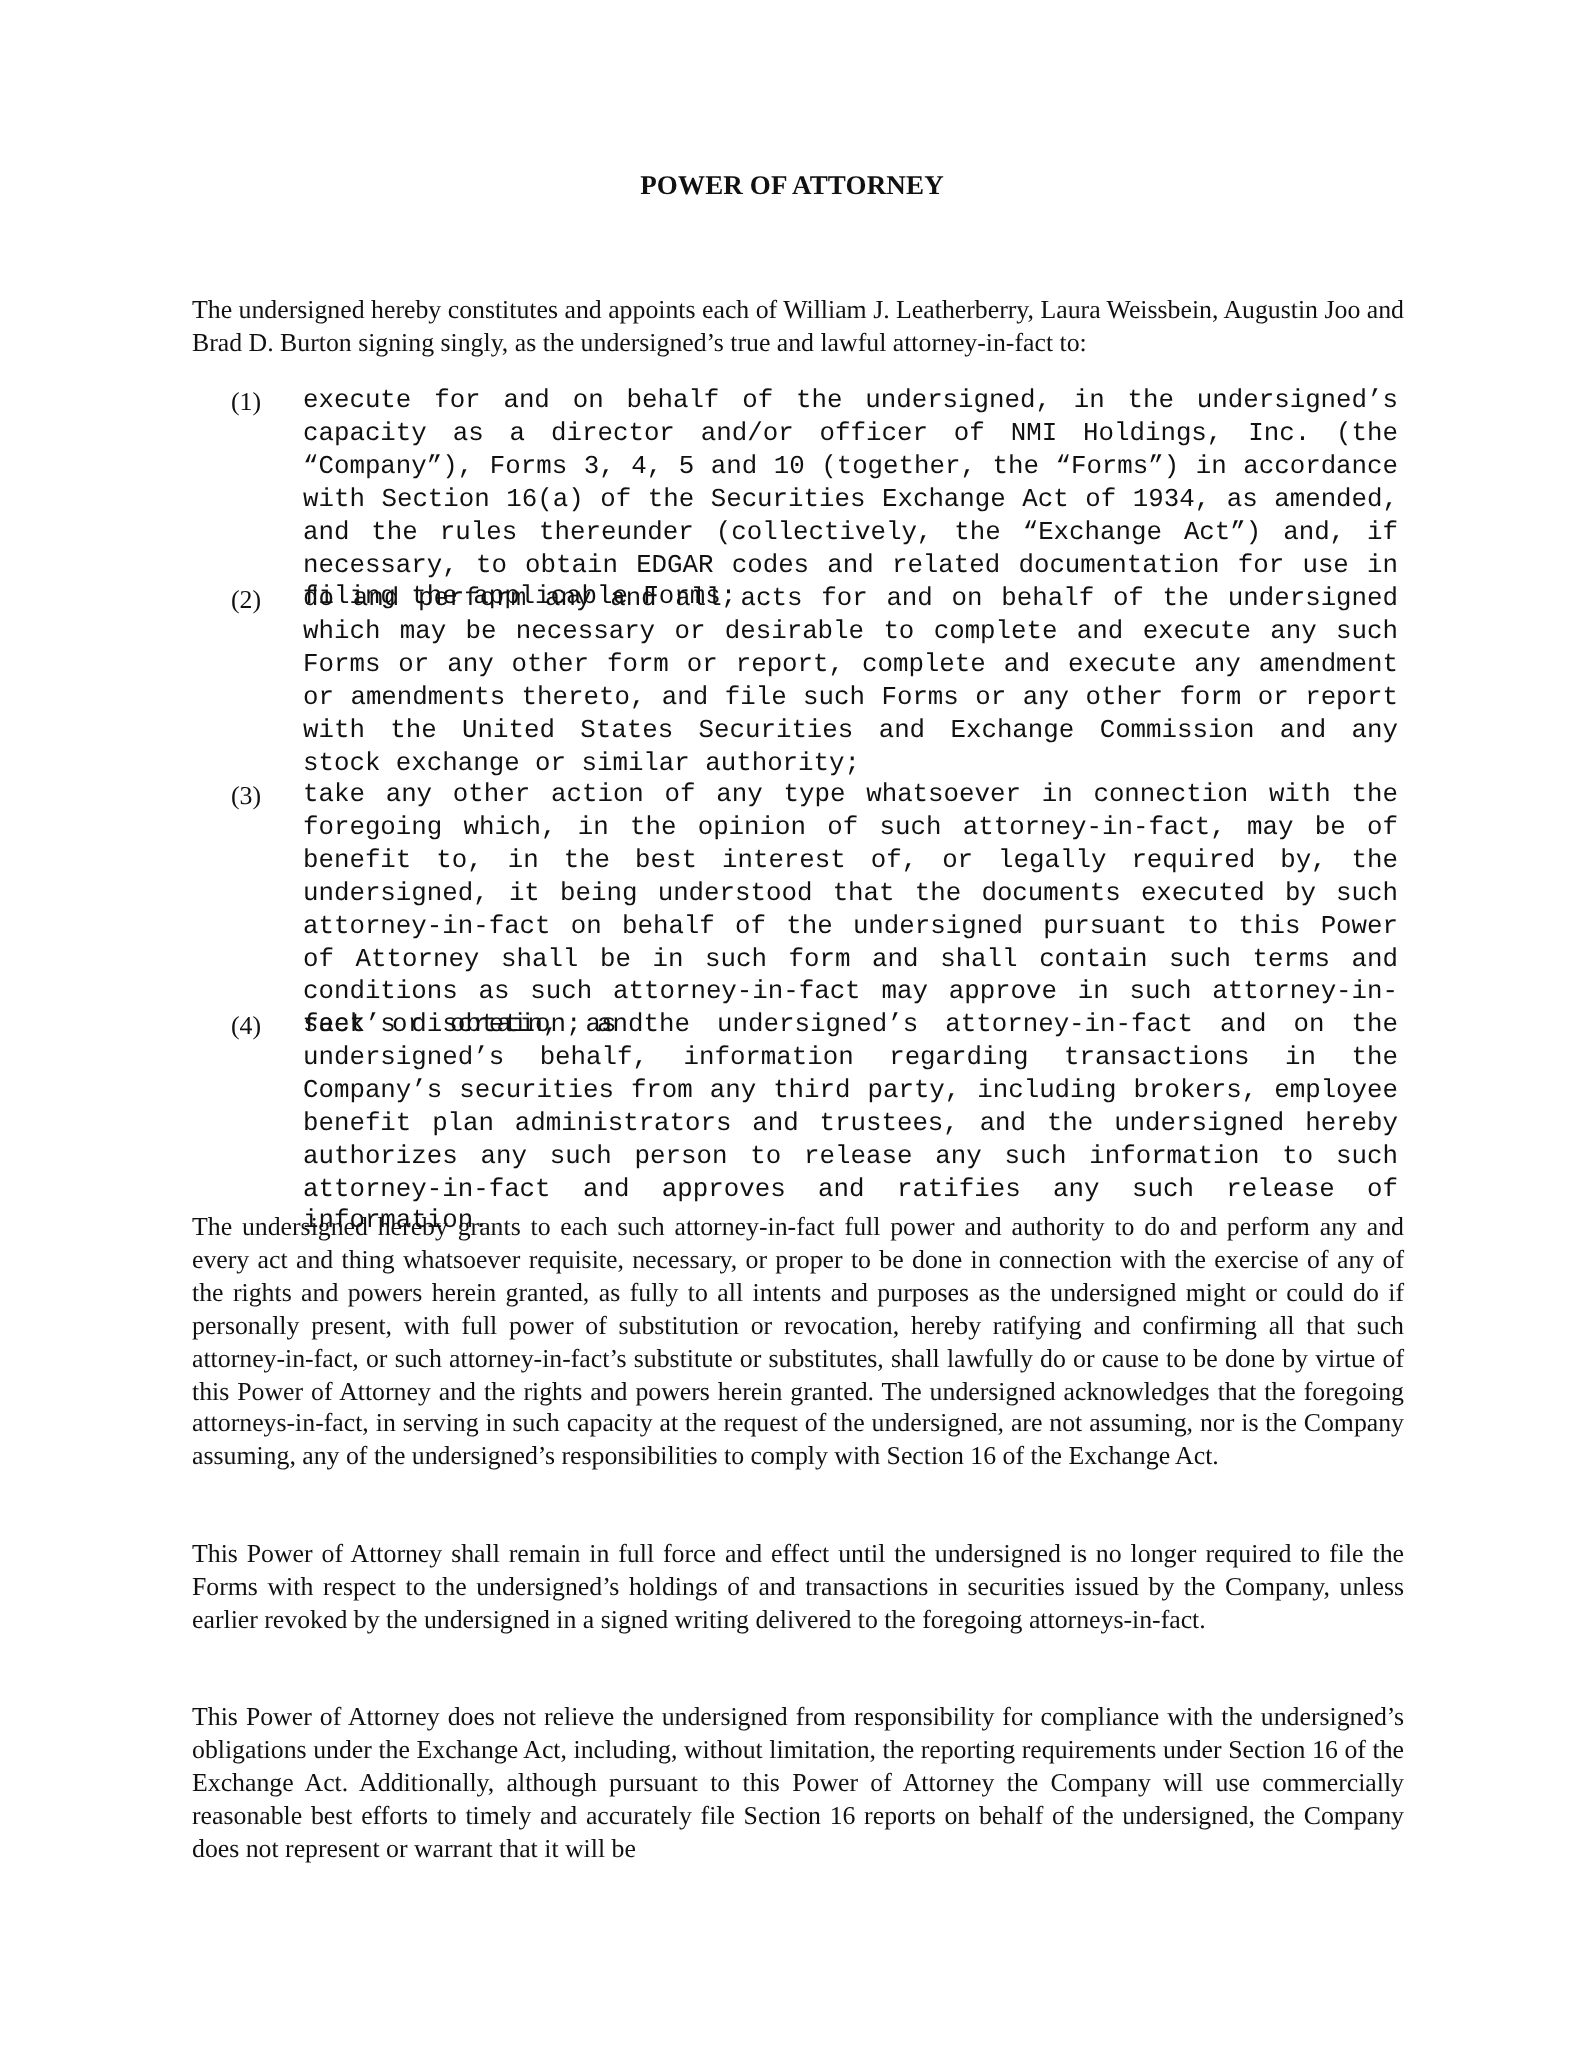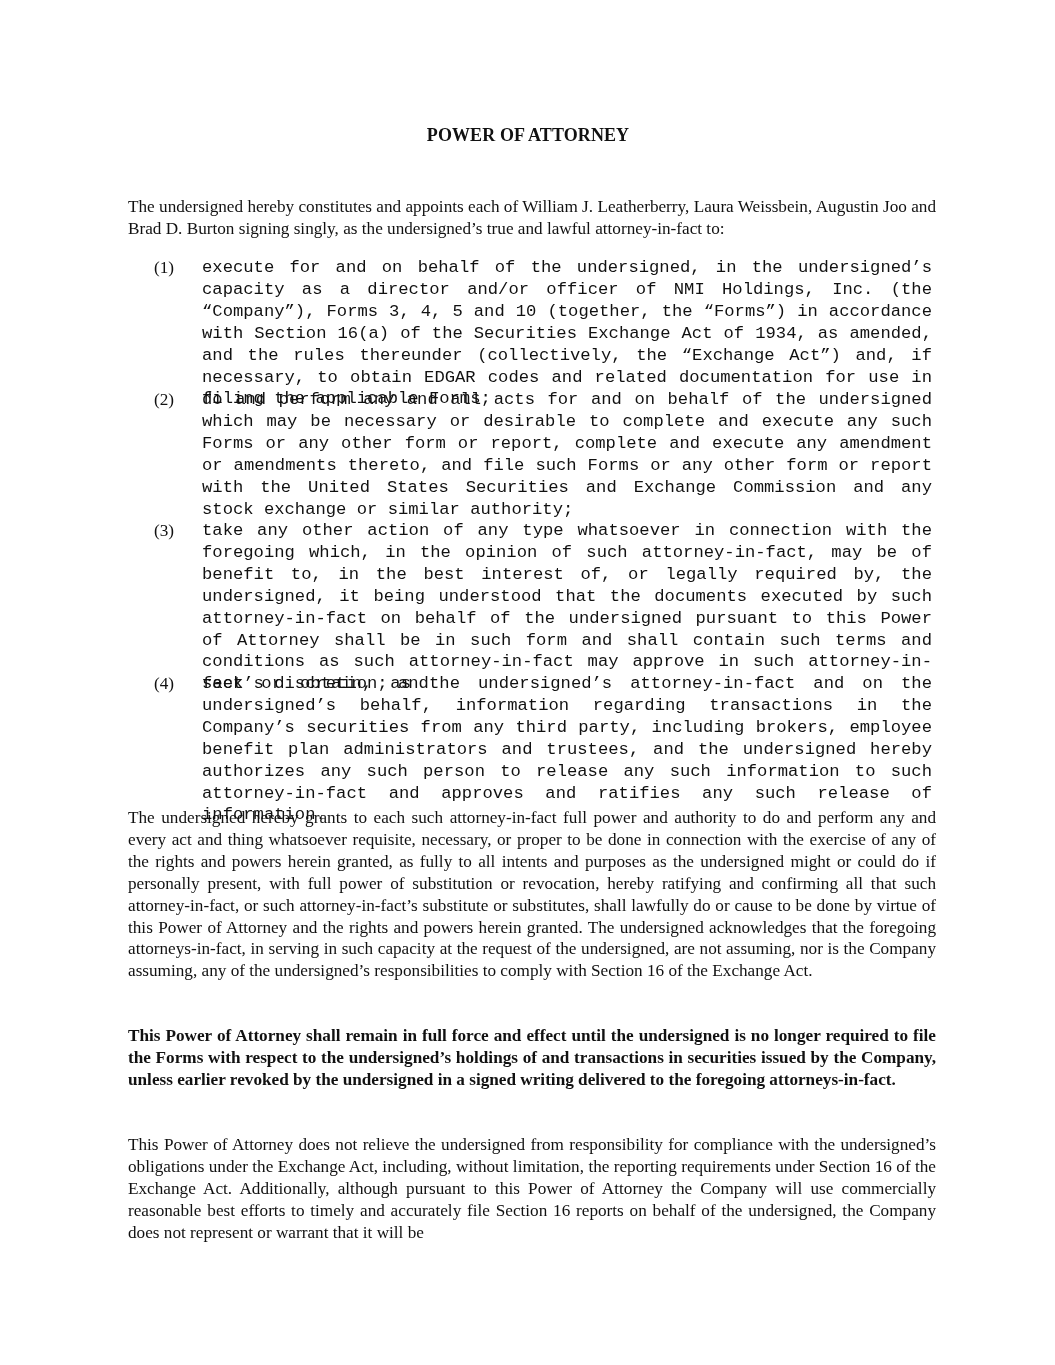--- a/index.html
+++ b/index.html
@@ -3,21 +3,21 @@
   <meta charset="utf-8">
   <style>
     html, body { margin: 0; padding: 0; background: #ffffff; }
     body { width: 1055px; height: 1365px; position: relative; overflow: hidden; }
     .page {
       position: absolute; left: 124px; top: 0; width: 808px;
       font-family: "Liberation Serif", "DejaVu Serif", serif;
       font-size: 17.2px; line-height: 21.9px; color: #111111;
     }
     .title {
-      position: absolute; left: 0; top: 125px; width: 808px;
+      position: absolute; left: 0; top: 113px; width: 808px;
       text-align: center; font-weight: bold; font-size: 18px;
       letter-spacing: 0.1px;
     }
     .para {
       position: absolute; left: 0; width: 808px;
       text-align: justify; margin: 4px;
     }
     .item {
       position: absolute; left: 30px; width: 778px;
       margin: 0;
@@ -52,16 +52,16 @@
     <span class="text">take any other action of any type whatsoever in connection with the foregoing which, in the opinion of such attorney-in-fact, may be of benefit to, in the best interest of, or legally required by, the undersigned, it being understood that the documents executed by such attorney-in-fact on behalf of the undersigned pursuant to this Power of Attorney shall be in such form and shall contain such terms and conditions as such attorney-in-fact may approve in such attorney-in- fact’s discretion; and</span>
   </div>
 
   <div class="item" style="top:673px;">
     <span class="num">(4)</span>
     <span class="text">seek or obtain, as the undersigned’s attorney-in-fact and on the undersigned’s behalf, information regarding transactions in the Company’s securities from any third party, including brokers, employee benefit plan administrators and trustees, and the undersigned hereby authorizes any such person to release any such information to such attorney-in-fact and approves and ratifies any such release of information.</span>
   </div>
 
   <p class="para" style="top:803px;">The undersigned hereby grants to each such attorney-in-fact full power and authority to do and perform any and every act and thing whatsoever requisite, necessary, or proper to be done in connection with the exercise of any of the rights and powers herein granted, as fully to all intents and purposes as the undersigned might or could do if personally present, with full power of substitution or revocation, hereby ratifying and confirming all that such attorney-in-fact, or such attorney-in-fact’s substitute or substitutes, shall lawfully do or cause to be done by virtue of this  Power of Attorney and the rights and powers herein granted. The undersigned acknowledges that the foregoing attorneys-in-fact, in serving in such capacity at the request of the undersigned, are not assuming, nor is the Company assuming, any of the undersigned’s responsibilities to comply with Section 16 of the Exchange Act.</p>
 
-  <p class="para" style="top:1021px;font-weight:bold;">This Power of Attorney shall remain in full force and effect until the undersigned is no longer required to file the Forms with respect to the undersigned’s holdings of and transactions in securities issued by the Company, unless earlier revoked by the undersigned in a signed writing delivered to the foregoing attorneys-in-fact.</p>
+  <p class="para" style="top:1021px;">This Power of Attorney shall remain in full force and effect until the undersigned is no longer required to file the Forms with respect to the undersigned’s holdings of and transactions in securities issued by the Company, unless earlier revoked by the undersigned in a signed writing delivered to the foregoing attorneys-in-fact.</p>
 
   <p class="para" style="top:1130px;">This Power of Attorney does not relieve the undersigned from responsibility for compliance with the undersigned’s obligations under the Exchange Act, including, without limitation, the reporting requirements under Section 16 of the Exchange Act. Additionally, although pursuant to this Power of Attorney the Company will use commercially reasonable best efforts to timely and accurately file Section 16 reports on behalf of the undersigned, the Company does not represent or warrant that it will be</p>
 </div>
 
 </body></html>

